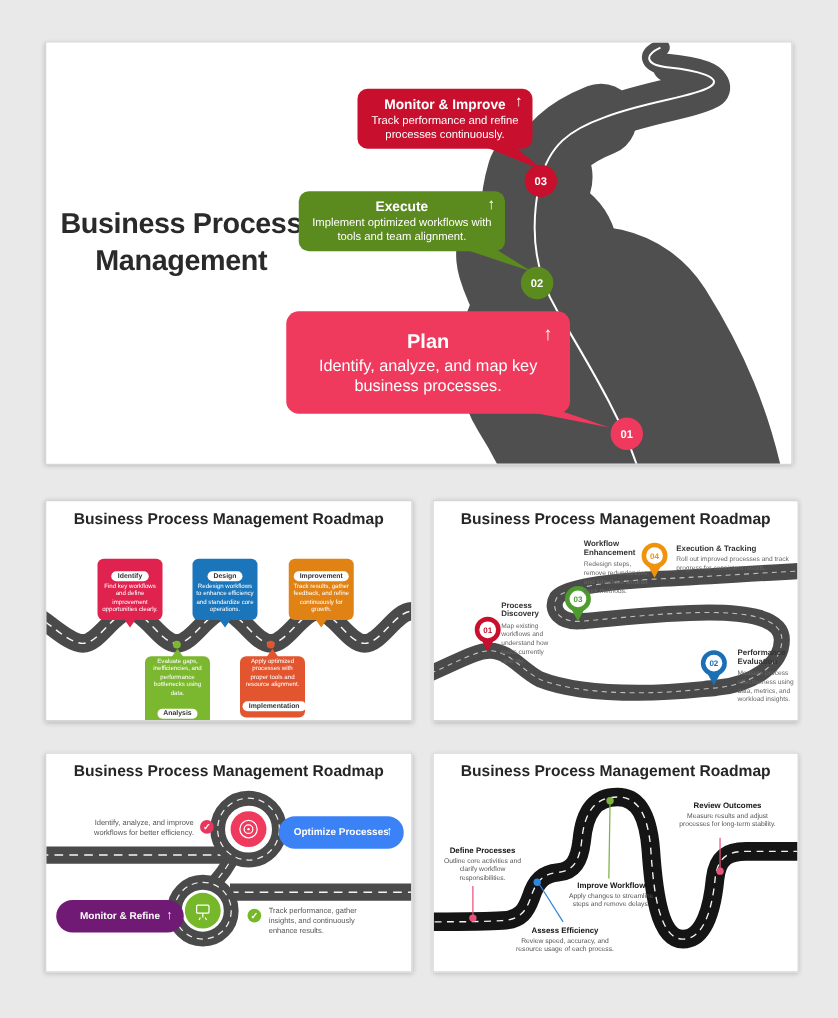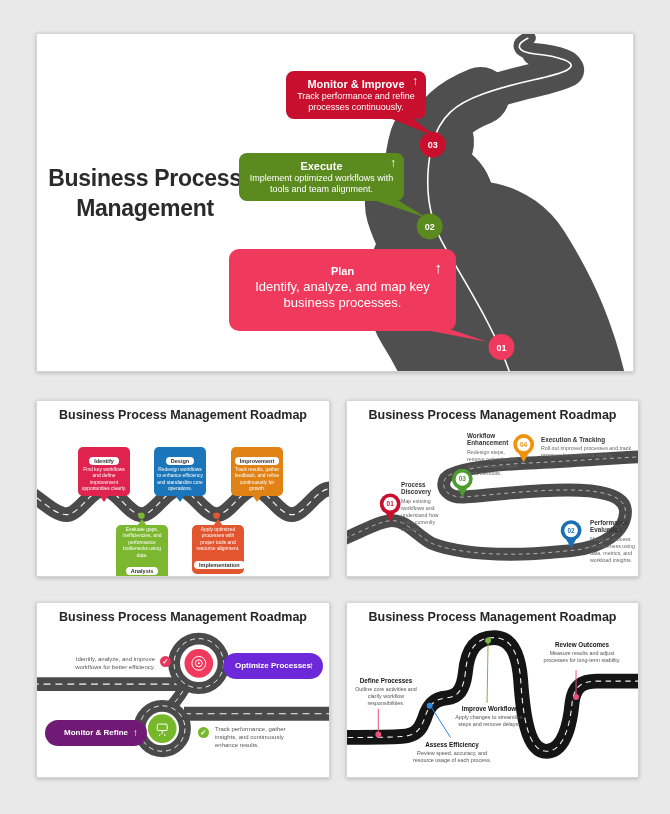--- a/index.html
+++ b/index.html
@@ -23,21 +23,21 @@
   
   #main-title { left:8px; top:130px; width:200px; text-align:center;
     font-weight:bold; font-size:23px; line-height:1.3; color:#2a2a2a; letter-spacing:-.3px; }
   .callout { position:absolute; border-radius:8px; color:#fff; text-align:center; }
   .callout .c-title { font-weight:bold; font-size:11px; margin-top:7px; }
   .callout .c-desc  { font-size:9px; line-height:1.2; padding:1px 10px 0; }
   .callout .c-arrow { position:absolute; top:3px; right:8px; font-size:12px; font-weight:bold; }
   #co-monitor { left:249px; top:37px;  width:140px; height:48px; background:#C8102E; }
   #co-execute { left:202px; top:119px; width:165px; height:48px; background:#5B8A1E; }
   #co-plan    { left:192px; top:215px; width:227px; height:82px; background:#EF3A5D; border-radius:10px; }
-  #co-plan .c-title { font-size:11px; margin-top:16px; }
+  #co-plan .c-title { font-size:16px; margin-top:16px; }
   #co-plan .c-desc  { font-size:13px; padding:2px 24px 0; }
   #co-plan .c-arrow { top:10px; right:14px; font-size:15px; }
 
   
   .s-title { position:absolute; top:7px; left:0; width:100%; text-align:center;
     font-weight:bold; font-size:12.5px; color:#262626; }
 
   
   .wv { position:absolute; width:52px; border-radius:5px; color:#fff;
     text-align:center; padding:2px 2px 3px; }
@@ -64,21 +64,21 @@
   .sp .h { font-weight:bold; font-size:6.3px; color:#333; line-height:1.18; }
   .sp .b { font-size:5.3px; color:#666; line-height:1.32; margin-top:2px; }
   #sp-workflow    { left:120px; top:31px;  width:56px; }
   #sp-execution   { left:194px; top:35px;  width:92px; }
   #sp-process     { left:54px;  top:80px;  width:50px; }
   #sp-performance { left:243px; top:118px; width:50px; }
 
   
   .pill-btn { position:absolute; height:26px; border-radius:13px; color:#fff;
     font-weight:bold; font-size:8px; text-align:center; line-height:26px; }
-  #pl-optimize { left:186px; top:50px;  width:100px; background:#6d28d9; }
+  #pl-optimize { left:186px; top:50px;  width:100px; background:#3b82f6; }
   #pl-monitor  { left:8px;   top:117px; width:102px; background:#701a75; }
   .pill-arrow { position:absolute; right:9px; top:0; font-size:10px; }
   .note { position:absolute; font-size:6px; color:#555; line-height:1.35; }
   #note-optimize { left:30px;  top:52px;  width:88px; text-align:right; }
   #note-monitor  { left:178px; top:122px; width:84px; text-align:left; }
   .chk { position:absolute; width:11px; height:11px; border-radius:50%; color:#fff;
     font-size:7.5px; line-height:11px; text-align:center; font-weight:bold; }
   #chk-optimize { left:123px; top:53px;  background:#E8365D; }
   #chk-monitor  { left:161px; top:124px; background:#76B82A; }
 

